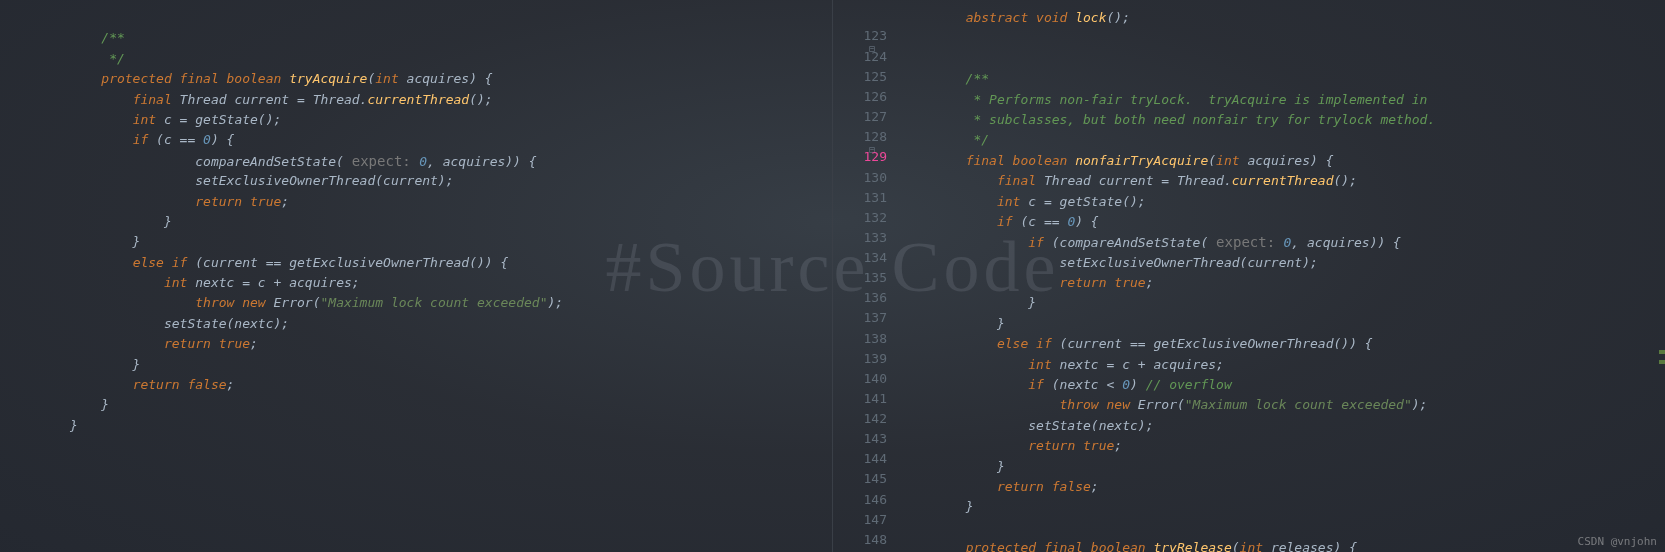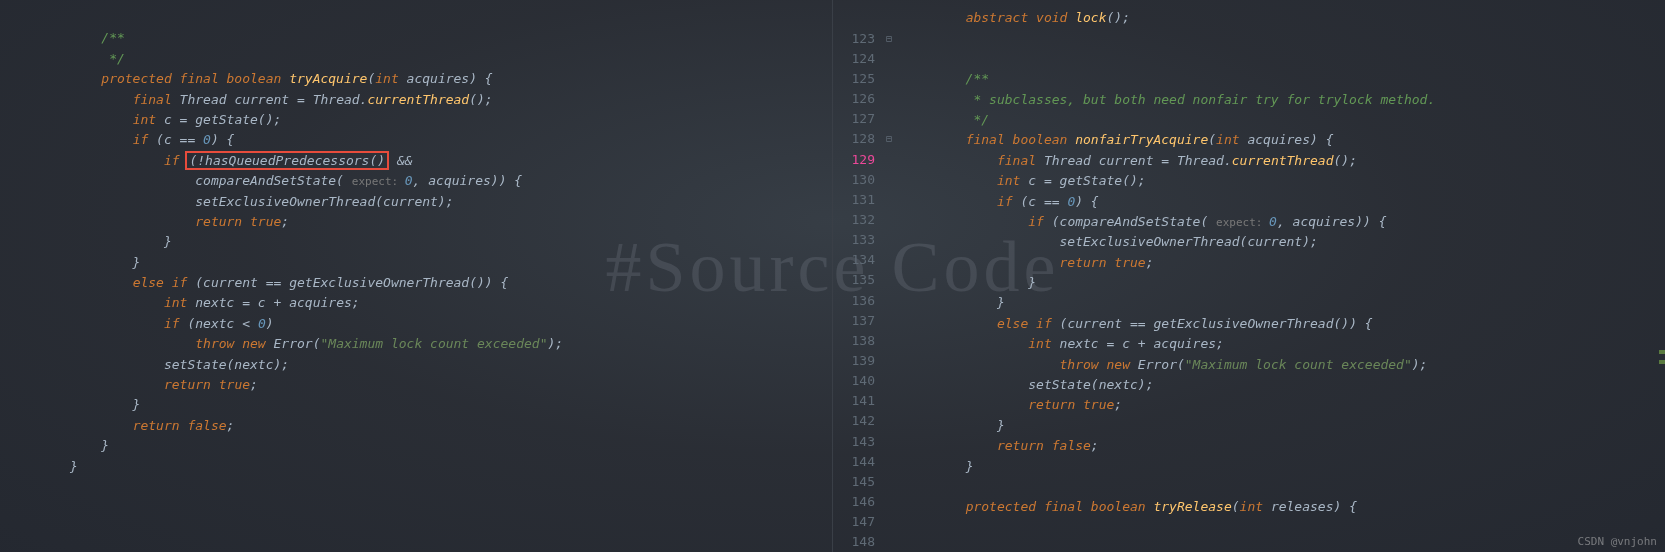--- a/index.html
+++ b/index.html
@@ -54,20 +54,21 @@
 }
 .code-area {
   flex: 1;
   font-style: italic;
   line-height: 20.4px;
 }
 .line-row {
   display: flex;
   align-items: center;
   height: 20.4px;
+  flex-direction: column;
 }
 .lineno {
   width: 38px;
   text-align: right;
   color: #5f6a75;
   font-style: normal;
   padding-right: 4px;
 }
 .lineno.current {
   color: #ec4899;
@@ -85,21 +86,21 @@
   height: 20.4px;
   white-space: pre;
 }
 
 .kw     { color: #cc7832; }
 .str    { color: #6a8759; }
 .num    { color: #6897bb; }
 .comm   { color: #629755; font-style: italic; }
 .ident  { color: #a9b7c6; }
 .method { color: #ffc66d; }
-.hint   { color: #787878; font-style: normal; font-size: 11px; }
+.hint   { color: #787878; font-style: normal; font-size: 14px; }
 .red-box {
   border: 2px solid #e74c3c;
   padding: 0 2px;
   margin-left: -2px;
 }
 .diff-marker {
   position: absolute;
   right: 0;
   width: 6px;
   height: 4px;
@@ -225,29 +226,27 @@
       </div>
     </div>
   <div class="code-area" id="code-left">
       <div class="code-line"></div>
       <div class="code-line"><span class="comm">    /**</span></div>
       <div class="code-line"><span class="comm">     */</span></div>
       <div class="code-line">    <span class="kw">protected final boolean </span><span class="method">tryAcquire</span><span class="ident">(</span><span class="kw">int</span><span class="ident"> acquires) {</span></div>
       <div class="code-line">    <span class="ident">    </span><span class="kw">final</span><span class="ident"> Thread current = Thread.</span><span class="method">currentThread</span><span class="ident">();</span></div>
       <div class="code-line">    <span class="ident">    </span><span class="kw">int</span><span class="ident"> c = getState();</span></div>
       <div class="code-line">    <span class="ident">    </span><span class="kw">if</span><span class="ident"> (c == </span><span class="num">0</span><span class="ident">) {</span></div>
-      <div class="code-line">    <span class="ident">        </span><span class="kw">if</span><span class="ident"> </span><span class="red-box ident">(!hasQueuedPredecessors()</span><span class="ident"> &amp;&amp;</span></div>
       <div class="code-line">    <span class="ident">            compareAndSetState( </span><span class="hint">expect: </span><span class="num">0</span><span class="ident">, acquires)) {</span></div>
       <div class="code-line">    <span class="ident">            setExclusiveOwnerThread(current);</span></div>
       <div class="code-line">    <span class="ident">            </span><span class="kw">return true</span><span class="ident">;</span></div>
       <div class="code-line">    <span class="ident">        }</span></div>
       <div class="code-line">    <span class="ident">    }</span></div>
       <div class="code-line">    <span class="ident">    </span><span class="kw">else if</span><span class="ident"> (current == getExclusiveOwnerThread()) {</span></div>
       <div class="code-line">    <span class="ident">        </span><span class="kw">int</span><span class="ident"> nextc = c + acquires;</span></div>
-      <div class="code-line">    <span class="ident">        </span><span class="kw">if</span><span class="ident"> (nextc &lt; </span><span class="num">0</span><span class="ident">)</span></div>
       <div class="code-line">    <span class="ident">            </span><span class="kw">throw new</span><span class="ident"> Error(</span><span class="str">"Maximum lock count exceeded"</span><span class="ident">);</span></div>
       <div class="code-line">    <span class="ident">        setState(nextc);</span></div>
       <div class="code-line">    <span class="ident">        </span><span class="kw">return true</span><span class="ident">;</span></div>
       <div class="code-line">    <span class="ident">    }</span></div>
       <div class="code-line">    <span class="ident">    </span><span class="kw">return false</span><span class="ident">;</span></div>
       <div class="code-line">    <span class="ident">}</span></div>
       <div class="code-line"><span class="ident">}</span></div>
     </div>
 </div>
 
@@ -360,33 +359,35 @@
       <div class="line-row">
         <span class="lineno">148</span>
         <span class="fold"></span>
       </div>
     </div>
   <div class="code-area" id="code-right">
       <div class="code-line">    <span class="ident">    </span><span class="kw">abstract void </span><span class="method">lock</span><span class="ident">();</span></div>
       <div class="code-line"></div>
       <div class="code-line"></div>
       <div class="code-line"><span class="comm">        /**</span></div>
+      <div class="code-line"><span class="comm">         * Performs non-fair tryLock.  tryAcquire is implemented in</span></div>
       <div class="code-line"><span class="comm">         * subclasses, but both need nonfair try for trylock method.</span></div>
       <div class="code-line"><span class="comm">         */</span></div>
       <div class="code-line">        <span class="kw">final boolean </span><span class="method">nonfairTryAcquire</span><span class="ident">(</span><span class="kw">int</span><span class="ident"> acquires) {</span></div>
       <div class="code-line">        <span class="ident">    </span><span class="kw">final</span><span class="ident"> Thread current = Thread.</span><span class="method">currentThread</span><span class="ident">();</span></div>
       <div class="code-line">        <span class="ident">    </span><span class="kw">int</span><span class="ident"> c = getState();</span></div>
       <div class="code-line">        <span class="ident">    </span><span class="kw">if</span><span class="ident"> (c == </span><span class="num">0</span><span class="ident">) {</span></div>
       <div class="code-line">        <span class="ident">        </span><span class="kw">if</span><span class="ident"> (compareAndSetState( </span><span class="hint">expect: </span><span class="num">0</span><span class="ident">, acquires)) {</span></div>
       <div class="code-line">        <span class="ident">            setExclusiveOwnerThread(current);</span></div>
       <div class="code-line">        <span class="ident">            </span><span class="kw">return true</span><span class="ident">;</span></div>
       <div class="code-line">        <span class="ident">        }</span></div>
       <div class="code-line">        <span class="ident">    }</span></div>
       <div class="code-line">        <span class="ident">    </span><span class="kw">else if</span><span class="ident"> (current == getExclusiveOwnerThread()) {</span></div>
       <div class="code-line">        <span class="ident">        </span><span class="kw">int</span><span class="ident"> nextc = c + acquires;</span></div>
+      <div class="code-line">        <span class="ident">        </span><span class="kw">if</span><span class="ident"> (nextc &lt; </span><span class="num">0</span><span class="ident">) </span><span class="comm">// overflow</span></div>
       <div class="code-line">        <span class="ident">            </span><span class="kw">throw new</span><span class="ident"> Error(</span><span class="str">"Maximum lock count exceeded"</span><span class="ident">);</span></div>
       <div class="code-line">        <span class="ident">        setState(nextc);</span></div>
       <div class="code-line">        <span class="ident">        </span><span class="kw">return true</span><span class="ident">;</span></div>
       <div class="code-line">        <span class="ident">    }</span></div>
       <div class="code-line">        <span class="ident">    </span><span class="kw">return false</span><span class="ident">;</span></div>
       <div class="code-line">        <span class="ident">}</span></div>
       <div class="code-line"></div>
       <div class="code-line">        <span class="kw">protected final boolean </span><span class="method">tryRelease</span><span class="ident">(</span><span class="kw">int</span><span class="ident"> releases) {</span></div>
     </div>
   <div class="diff-marker" style="top:350px"></div>

